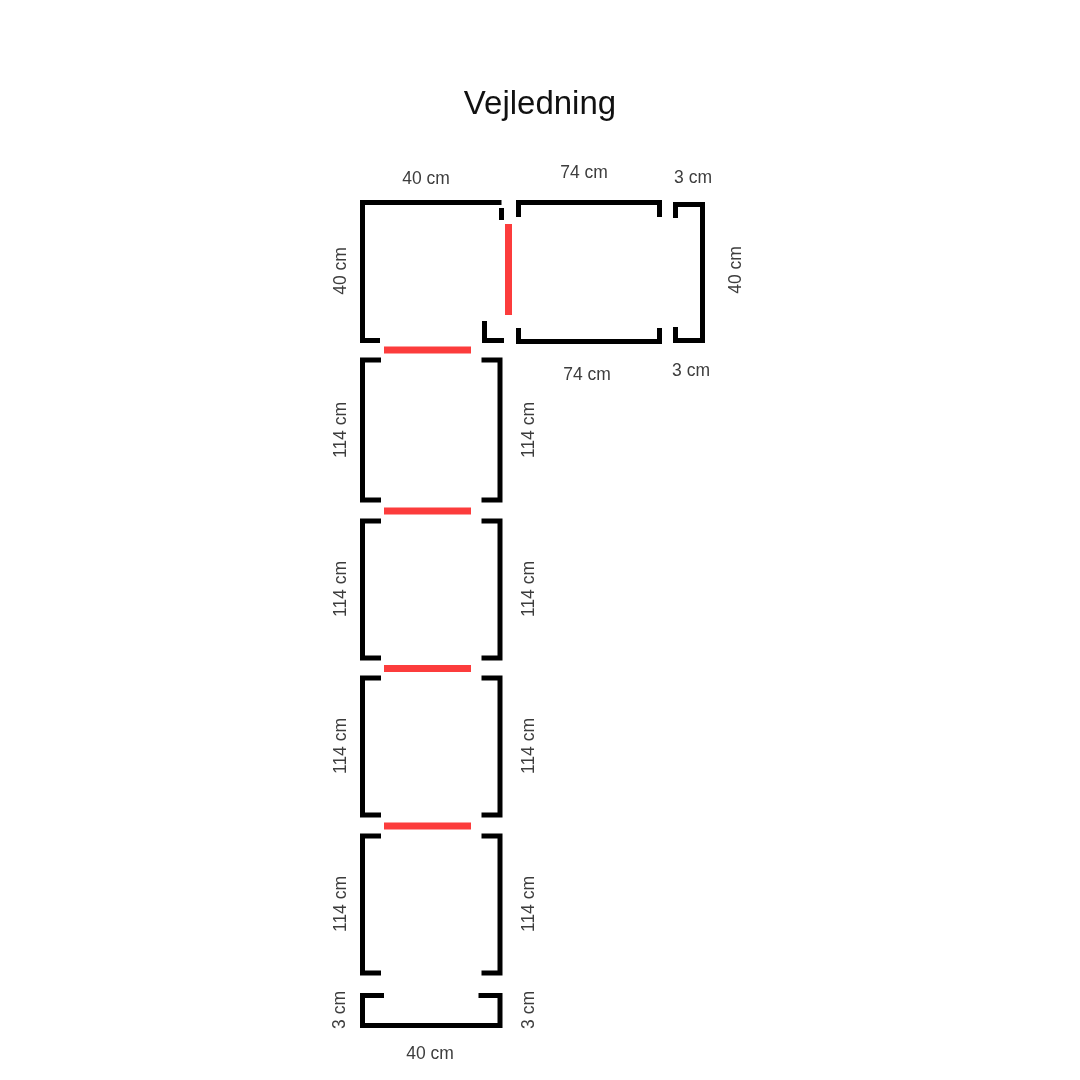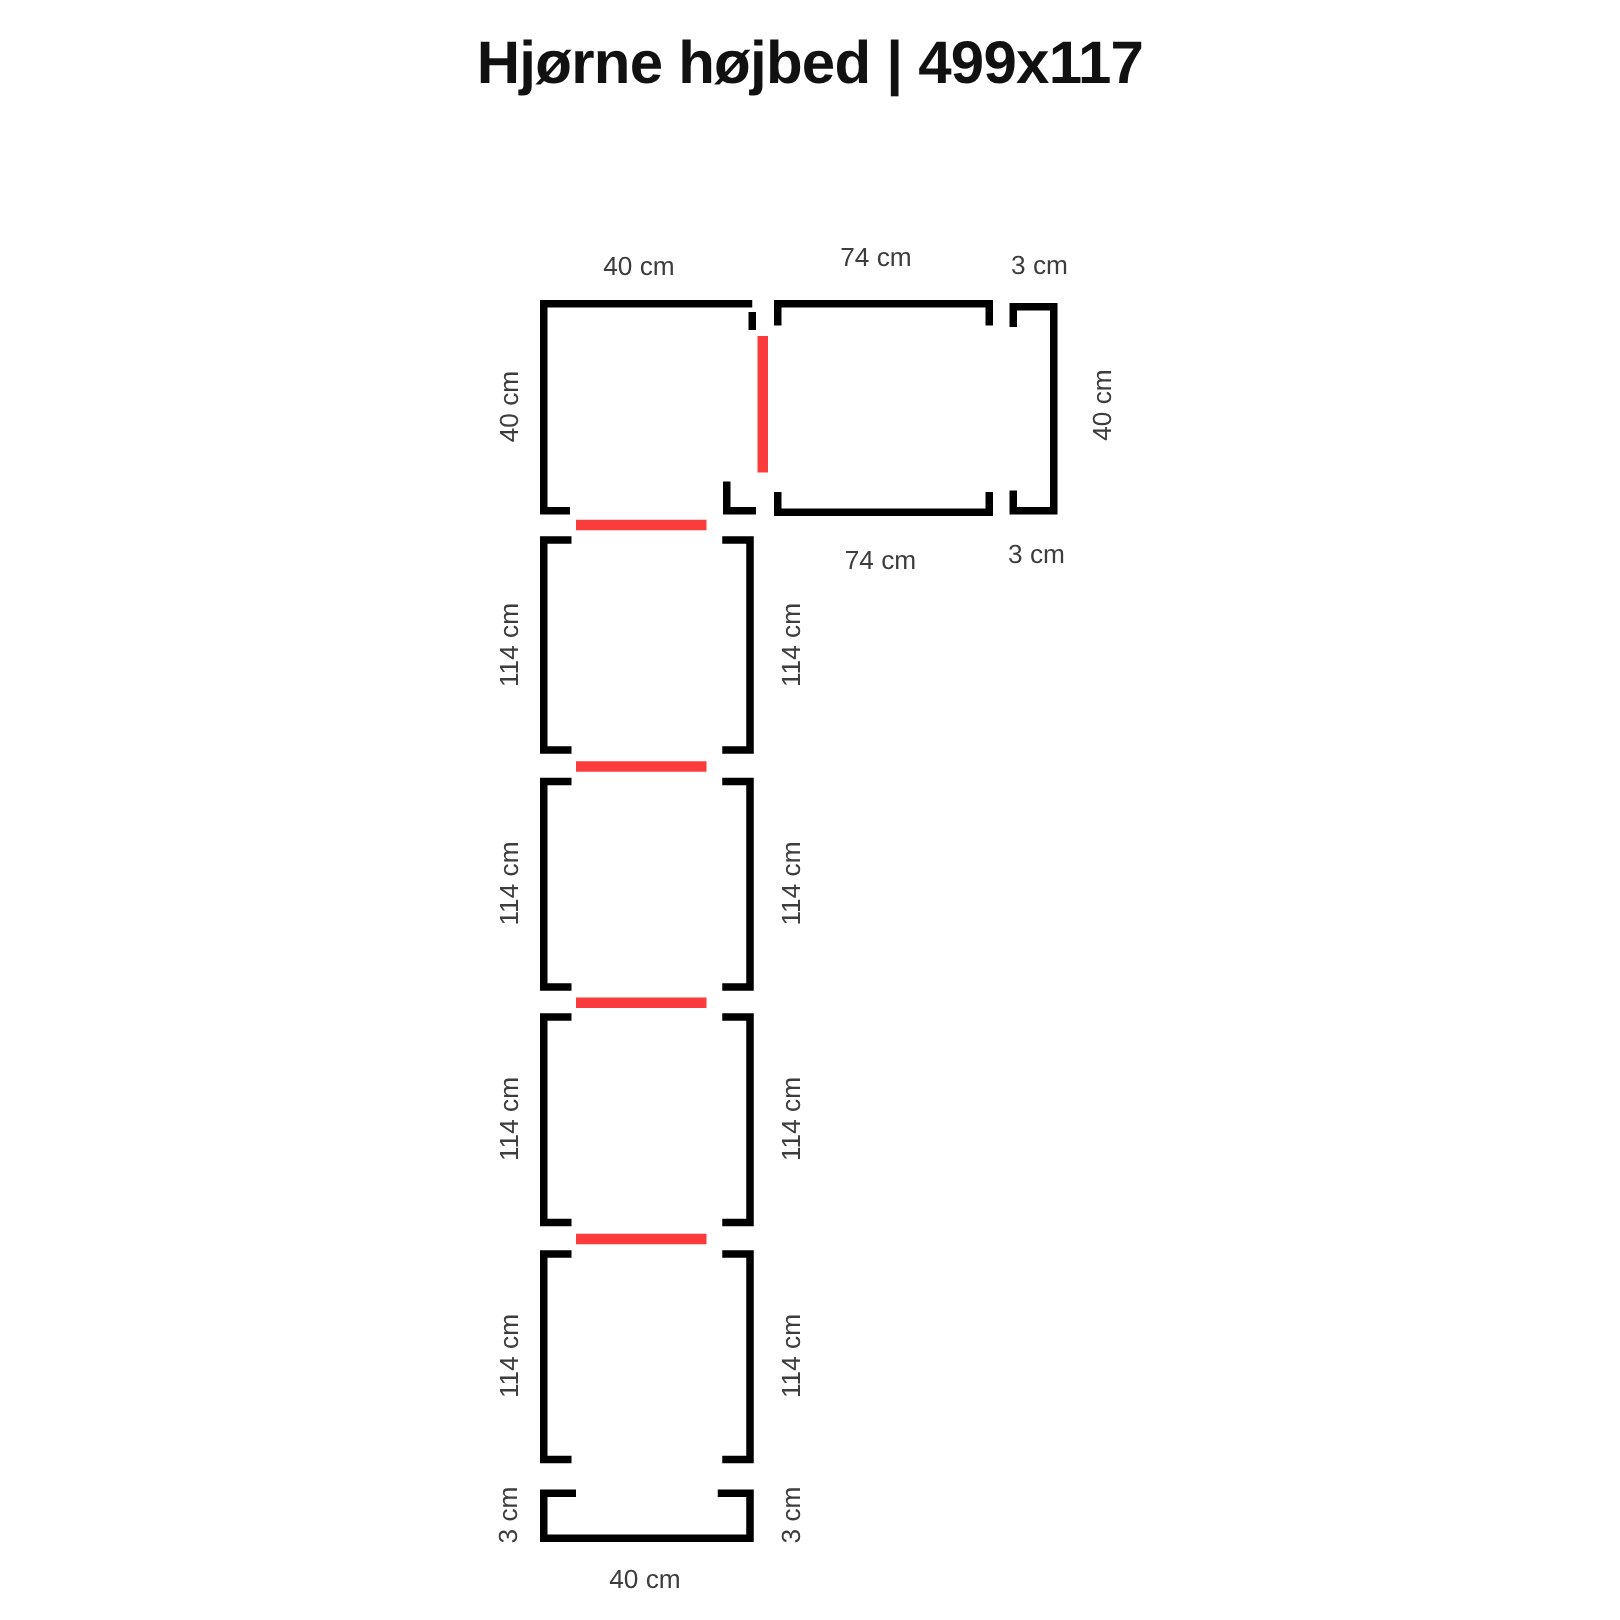--- a/index.html
+++ b/index.html
@@ -78,21 +78,21 @@
   }
   .lbl.rot {
     transform: translate(-50%, -50%) rotate(-90deg);
   }
 </style>
 </head>
 <body>
 
 <div class="page">
 
-  <div class="title">Hjørne højbed | 499x117</div>
+  <div class="subtitle">Vejledning</div>
 
   <div class="diagram">
 
     <svg width="1080" height="1080" viewBox="0 0 1080 1080">
 
       <path class="blk" d="M 501.5 202.5 H 362.5 V 340.5 H 380"></path>
       <path class="blk" d="M 501.5 208 V 220"></path>
       <path class="blk" d="M 484.5 321 V 340.5 H 504"></path>
 
       <path class="red" d="M 508.5 224 V 315"></path>

